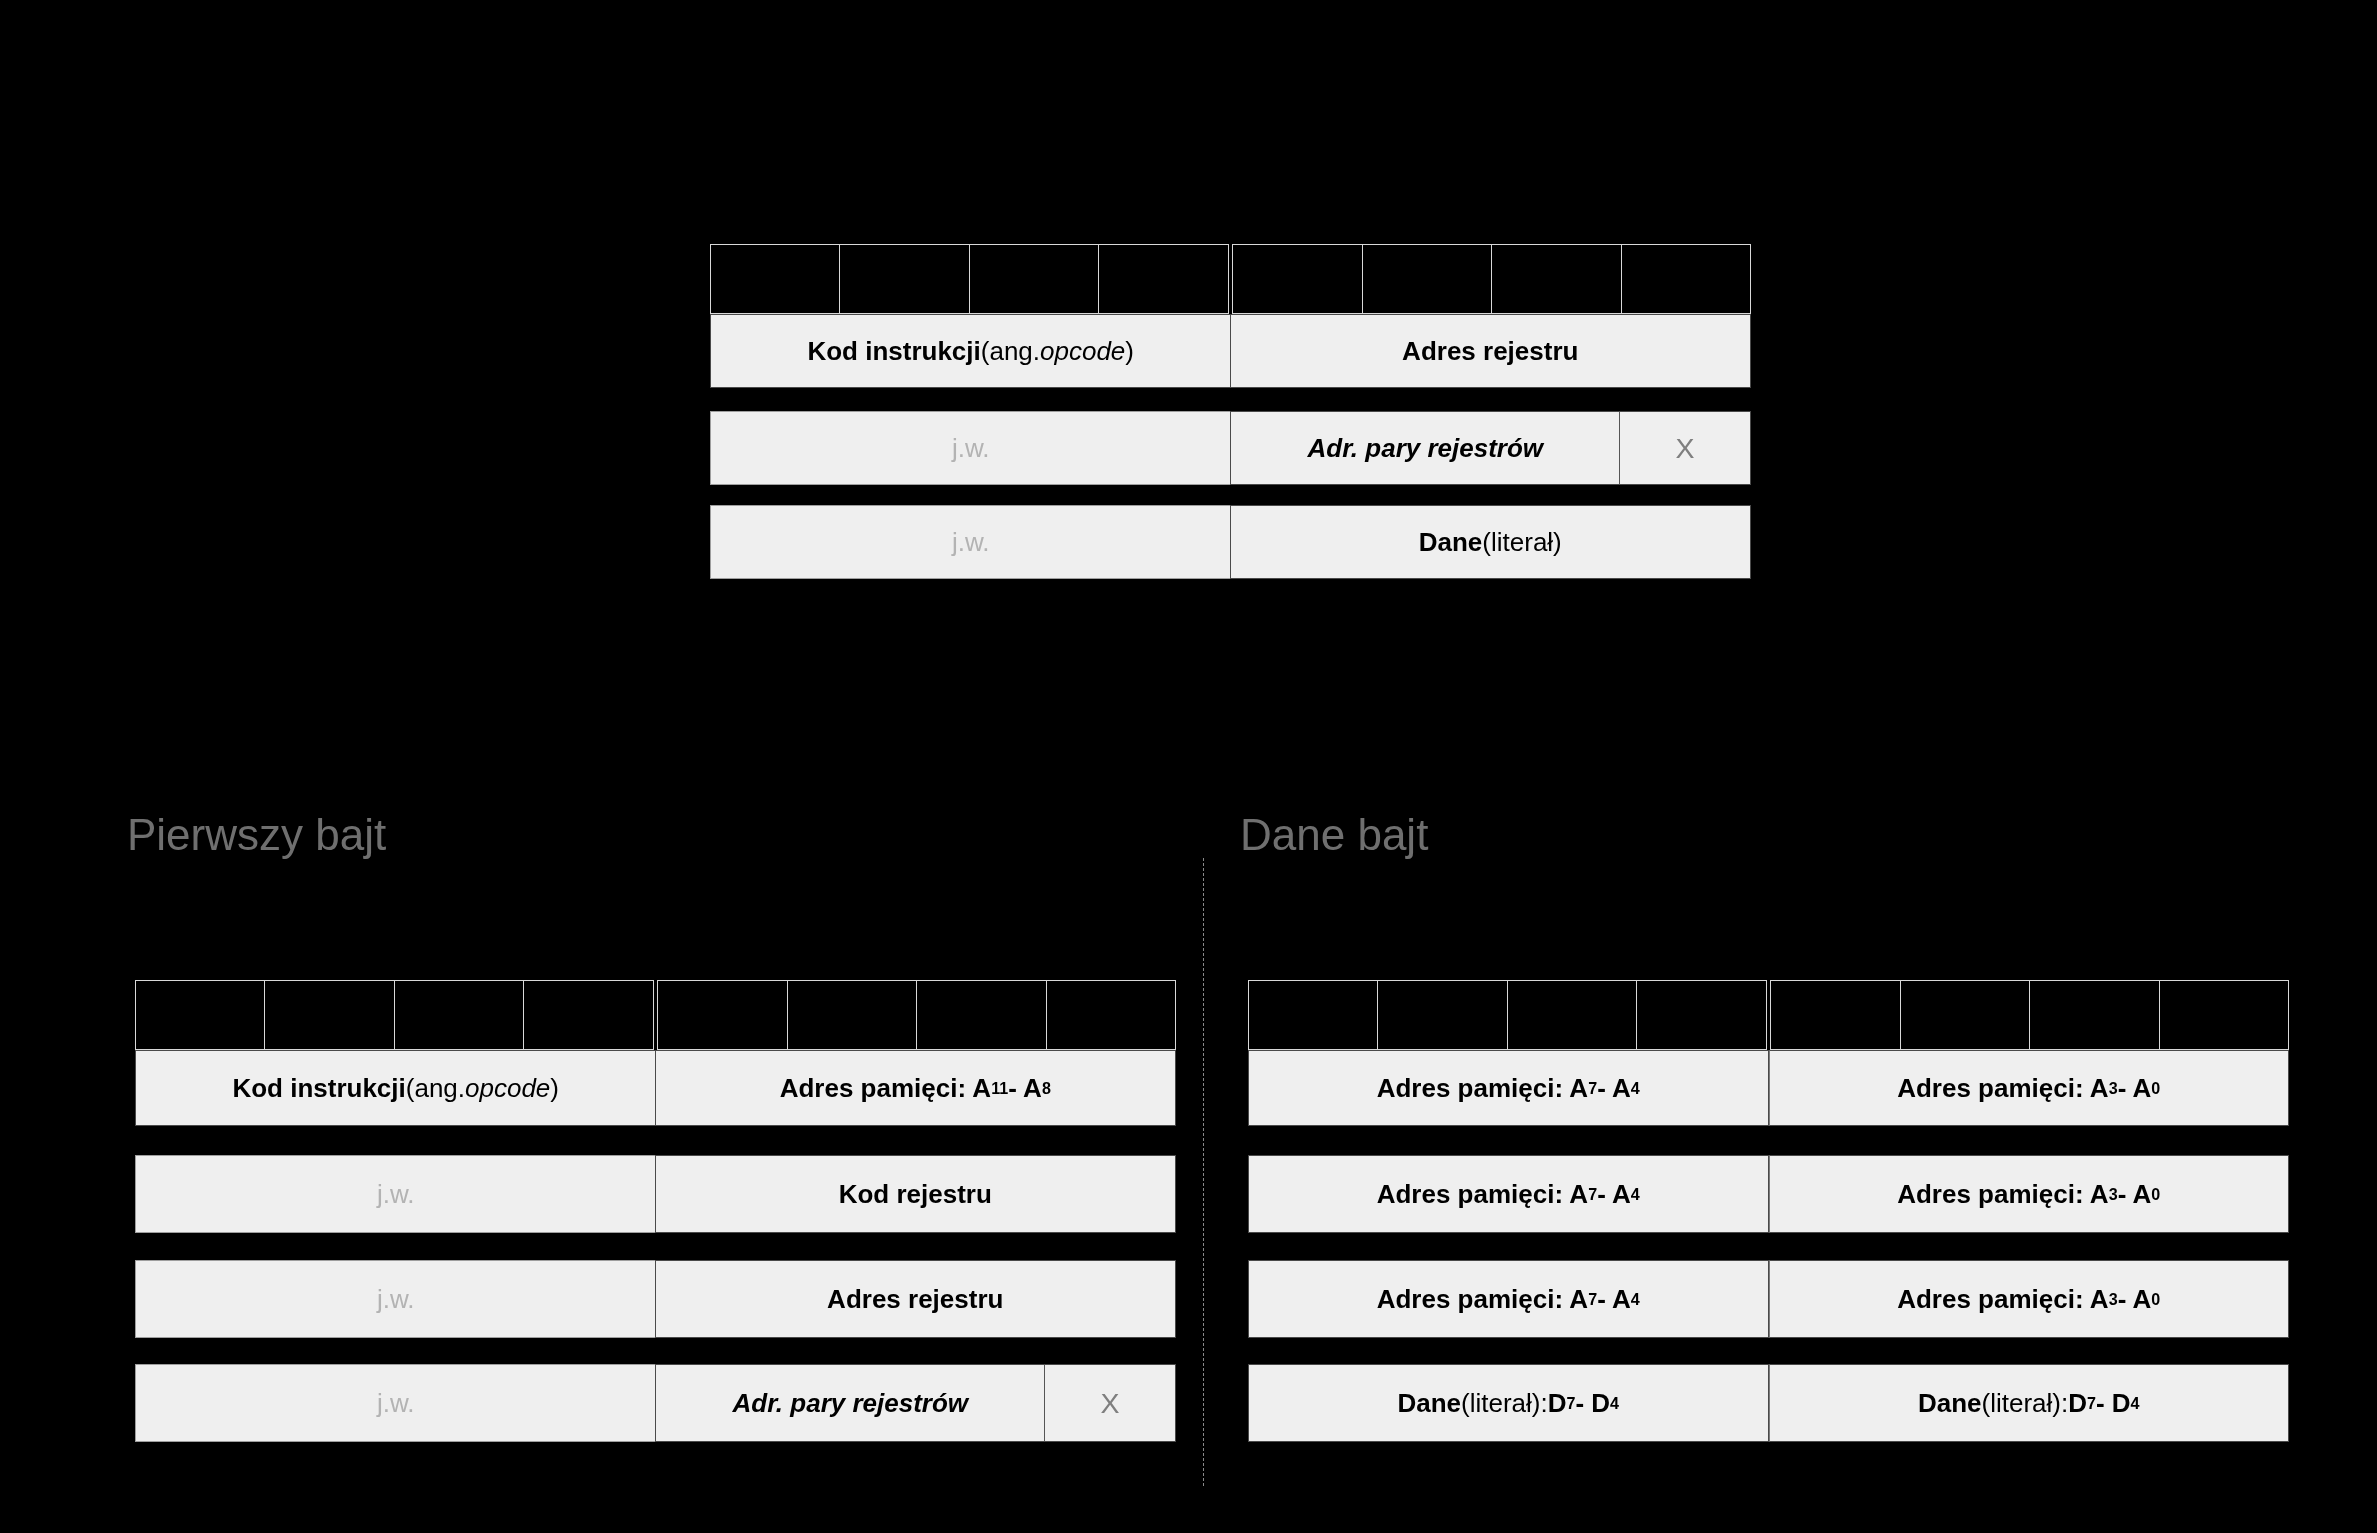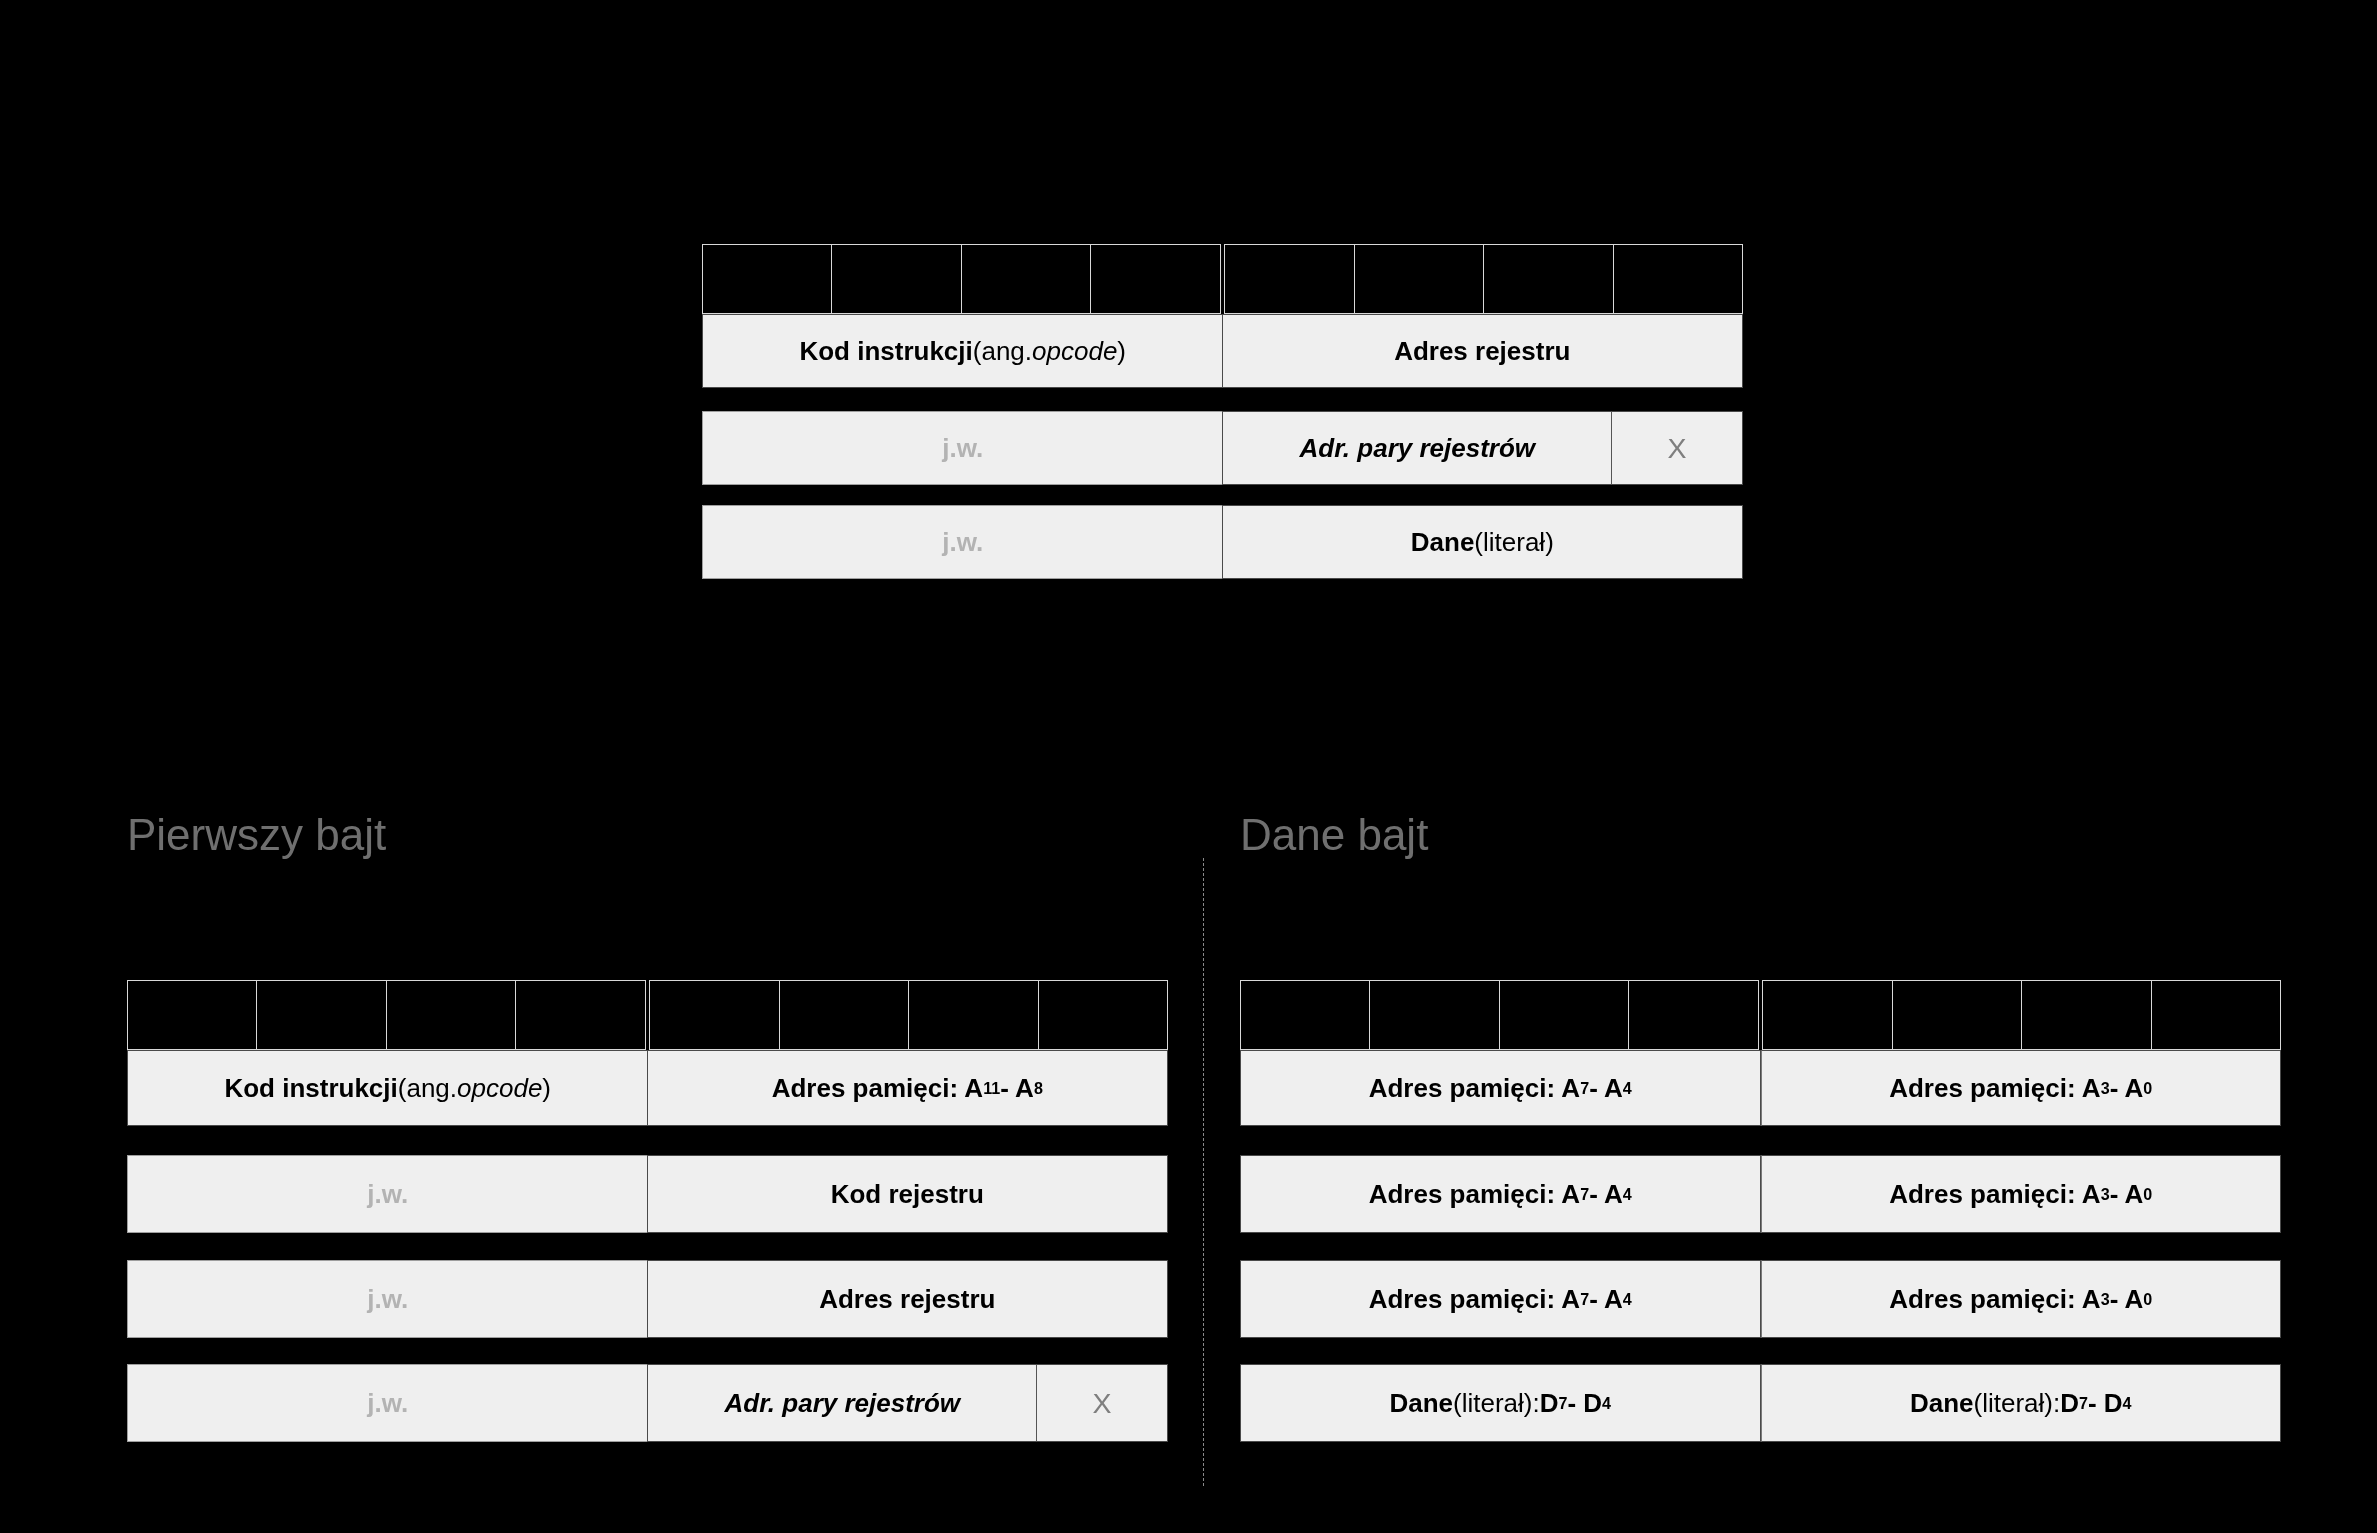--- a/index.html
+++ b/index.html
@@ -2,42 +2,42 @@
 <html style="font-size:15px"><head>
 <meta charset="utf-8">
 <style>
   html,body{margin:0;padding:0;}
   body{
     width:2378px;height:1533px;position:relative;
     background:#000000;overflow:hidden;
     font-family:"Liberation Sans","DejaVu Sans",sans-serif;
   }
   .table{position:absolute;}
-  .row{position:absolute;left:0;width:100%;display:flex;box-sizing:border-box;}
+  .row{position:absolute;left:8px;width:100%;display:flex;box-sizing:border-box;justify-content:flex-end;}
   
   .bitrow{display:flex;}
   .bitgroup{display:flex;flex:1 1 0;}
   .bitgroup + .bitgroup{margin-left:3.8px;}
   .bitcell{
     flex:1 1 0;background:#000000;border:1px solid #d9d9d9;
     box-sizing:border-box;
   }
   .bitcell + .bitcell{margin-left:-1px;}
   
   .cell{
     box-sizing:border-box;display:flex;align-items:center;justify-content:center;
     background:#efefef;border:1.9px solid #4a4a4a;
     font-size:26px;color:#000000;white-space:nowrap;
   }
   .cell + .cell{margin-left:-1.9px;}
   .w4{flex:4 1 0;}
   .w3{flex:3 1 0;font-style:italic;}
   .w1{flex:1 1 0;}
   .half{flex:1 1 0;}
-  .cell--muted{border-color:#9e9e9e;color:#b3b3b3;font-weight:bold;}
+  .cell--muted{border-color:#9e9e9e;color:#b3b3b3;font-weight:normal;}
   .cell--x{color:#7f7f7f;font-size:28.5px;border-left:1px solid #555555;}
   .half + .half{border-left:1px solid #7a7a7a;margin-left:0;}
   .sub{font-size:0.62em;vertical-align:-0.35em;line-height:0;}
   .seg-b{font-weight:bold;}
   .seg-i{font-style:italic;}
   .section-label{
     position:absolute;font-size:44px;color:#6f6f6f;
   }
   .dashed-divider{
     position:absolute;width:0;border-left:1.9px dashed #8a8a8a;

